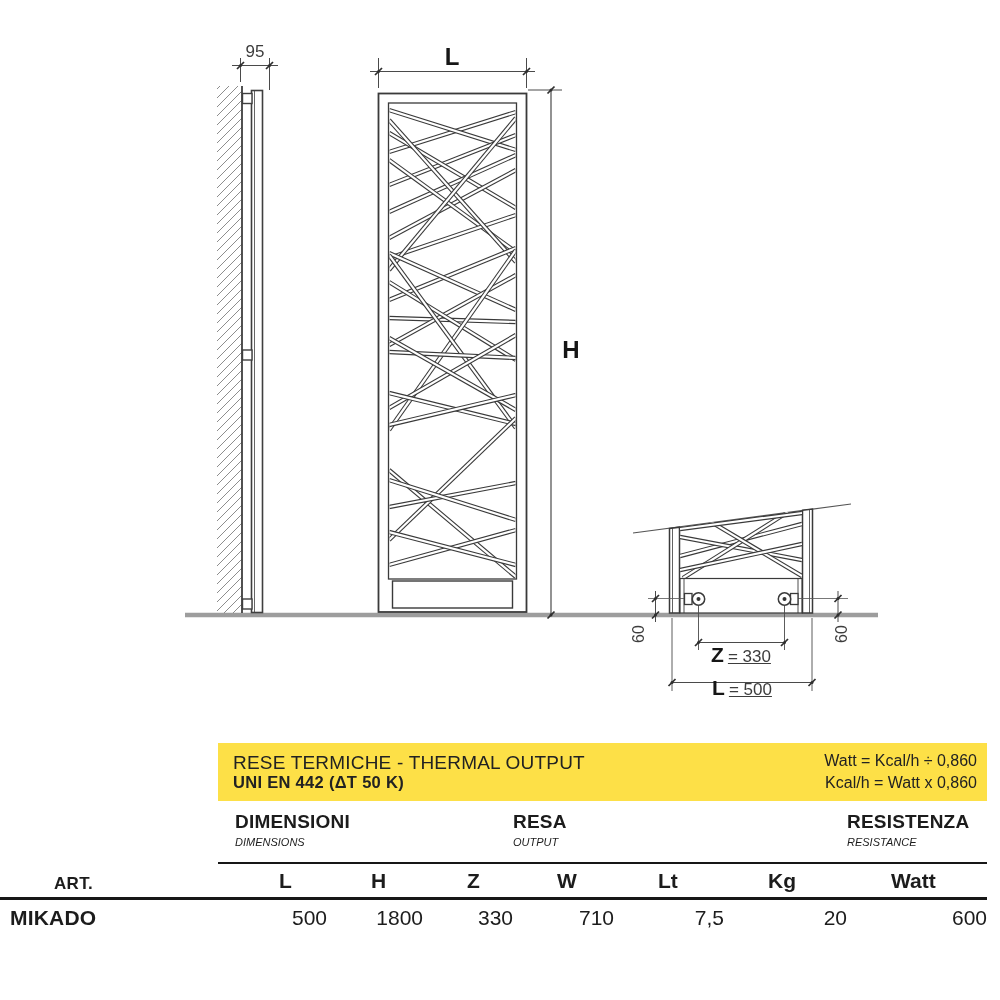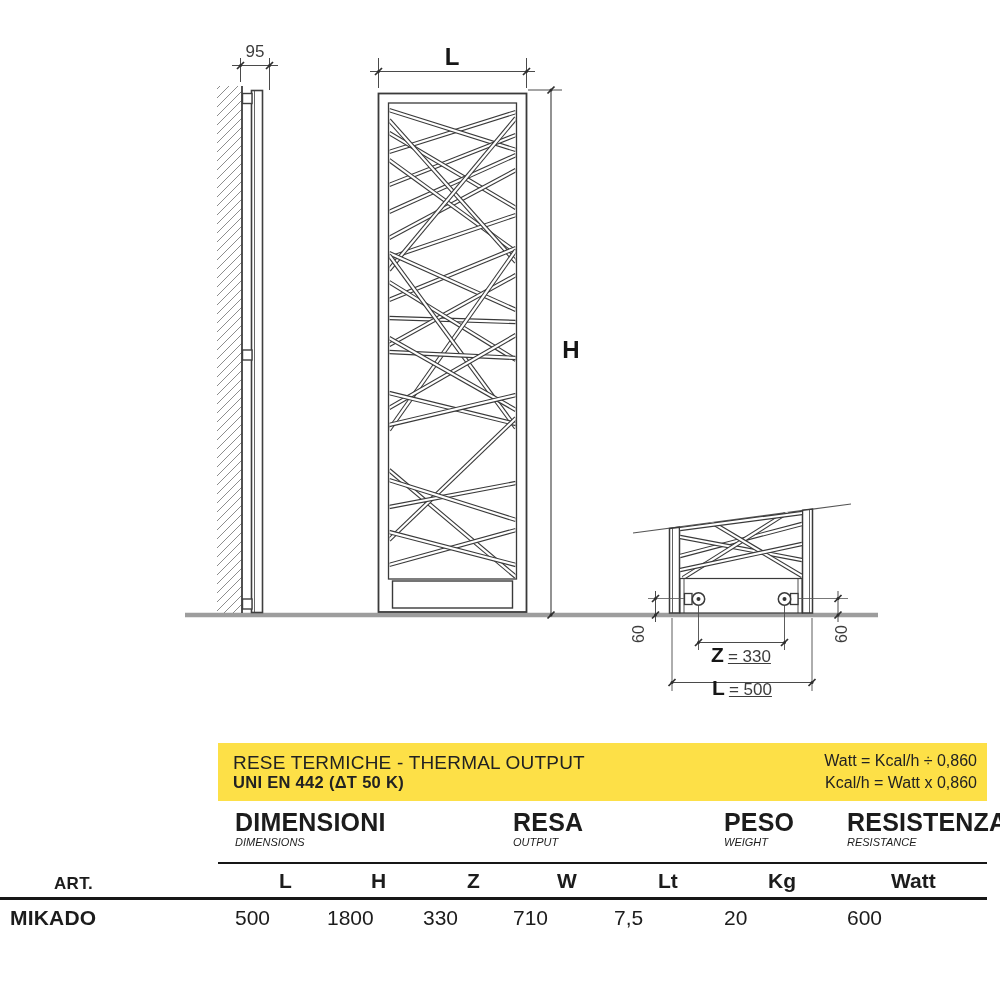--- a/index.html
+++ b/index.html
@@ -20,27 +20,27 @@
   .band-left{padding-left:15px;color:#222;}
   .band-title{font-size:19px;letter-spacing:.2px;line-height:21px;}
   .band-norm{font-size:16.5px;font-weight:bold;letter-spacing:.3px;line-height:19px;}
   .band-right{padding-right:10px;text-align:right;font-size:16px;line-height:22px;color:#222;}
   
   .trow{position:absolute;left:0;width:987px;display:grid;
     grid-template-columns:235px 92px 96px 90px 101px 110px 123px 1fr;}
   .grow{top:812px;}
   .hrow{top:869px;padding-left:44px;}
   .drow{top:906px;}
-  .gcell .it{font-weight:bold;font-size:25px;letter-spacing:.2px;line-height:20px;}
+  .gcell .it{font-weight:bold;font-size:19px;letter-spacing:.2px;line-height:20px;}
   .gcell .en{font-style:italic;font-size:11px;line-height:19px;margin-top:1px;}
   .span3{grid-column:2 / 5;}
   .c1{grid-column:1;padding-left:10px;}
   .hcell{font-weight:bold;font-size:21px;line-height:24px;}
   .art-h{font-weight:bold;font-size:17px;padding-top:5px;letter-spacing:.3px;}
-  .dcell{font-size:21px;line-height:24px;}
+  .dcell{font-size:21px;line-height:24px;text-align:right;}
   .art-d{font-weight:bold;font-size:21px;letter-spacing:.2px;}
   .rule{position:absolute;background:#171717;}
   .rule1{left:218px;top:862px;width:769px;height:2px;}
   .rule2{left:0;top:897px;width:987px;height:2.5px;}
 </style>
 </head>
 <body>
 
 <div class="canvas">
 
@@ -269,24 +269,20 @@
 
   <div class="trow grow">
     <div class="gcell span3">
       <div class="it">DIMENSIONI</div>
       <div class="en">DIMENSIONS</div>
     </div>
     <div class="gcell" style="grid-column:5">
       <div class="it">RESA</div>
       <div class="en">OUTPUT</div>
     </div>
-    <div class="gcell" style="grid-column:7">
-      <div class="it">PESO</div>
-      <div class="en">WEIGHT</div>
-    </div>
     <div class="gcell" style="grid-column:8">
       <div class="it">RESISTENZA</div>
       <div class="en">RESISTANCE</div>
     </div>
   </div>
 
   <div class="rule rule1"></div>
 
   <div class="trow hrow">
     <div class="art-h c1">ART.</div>

